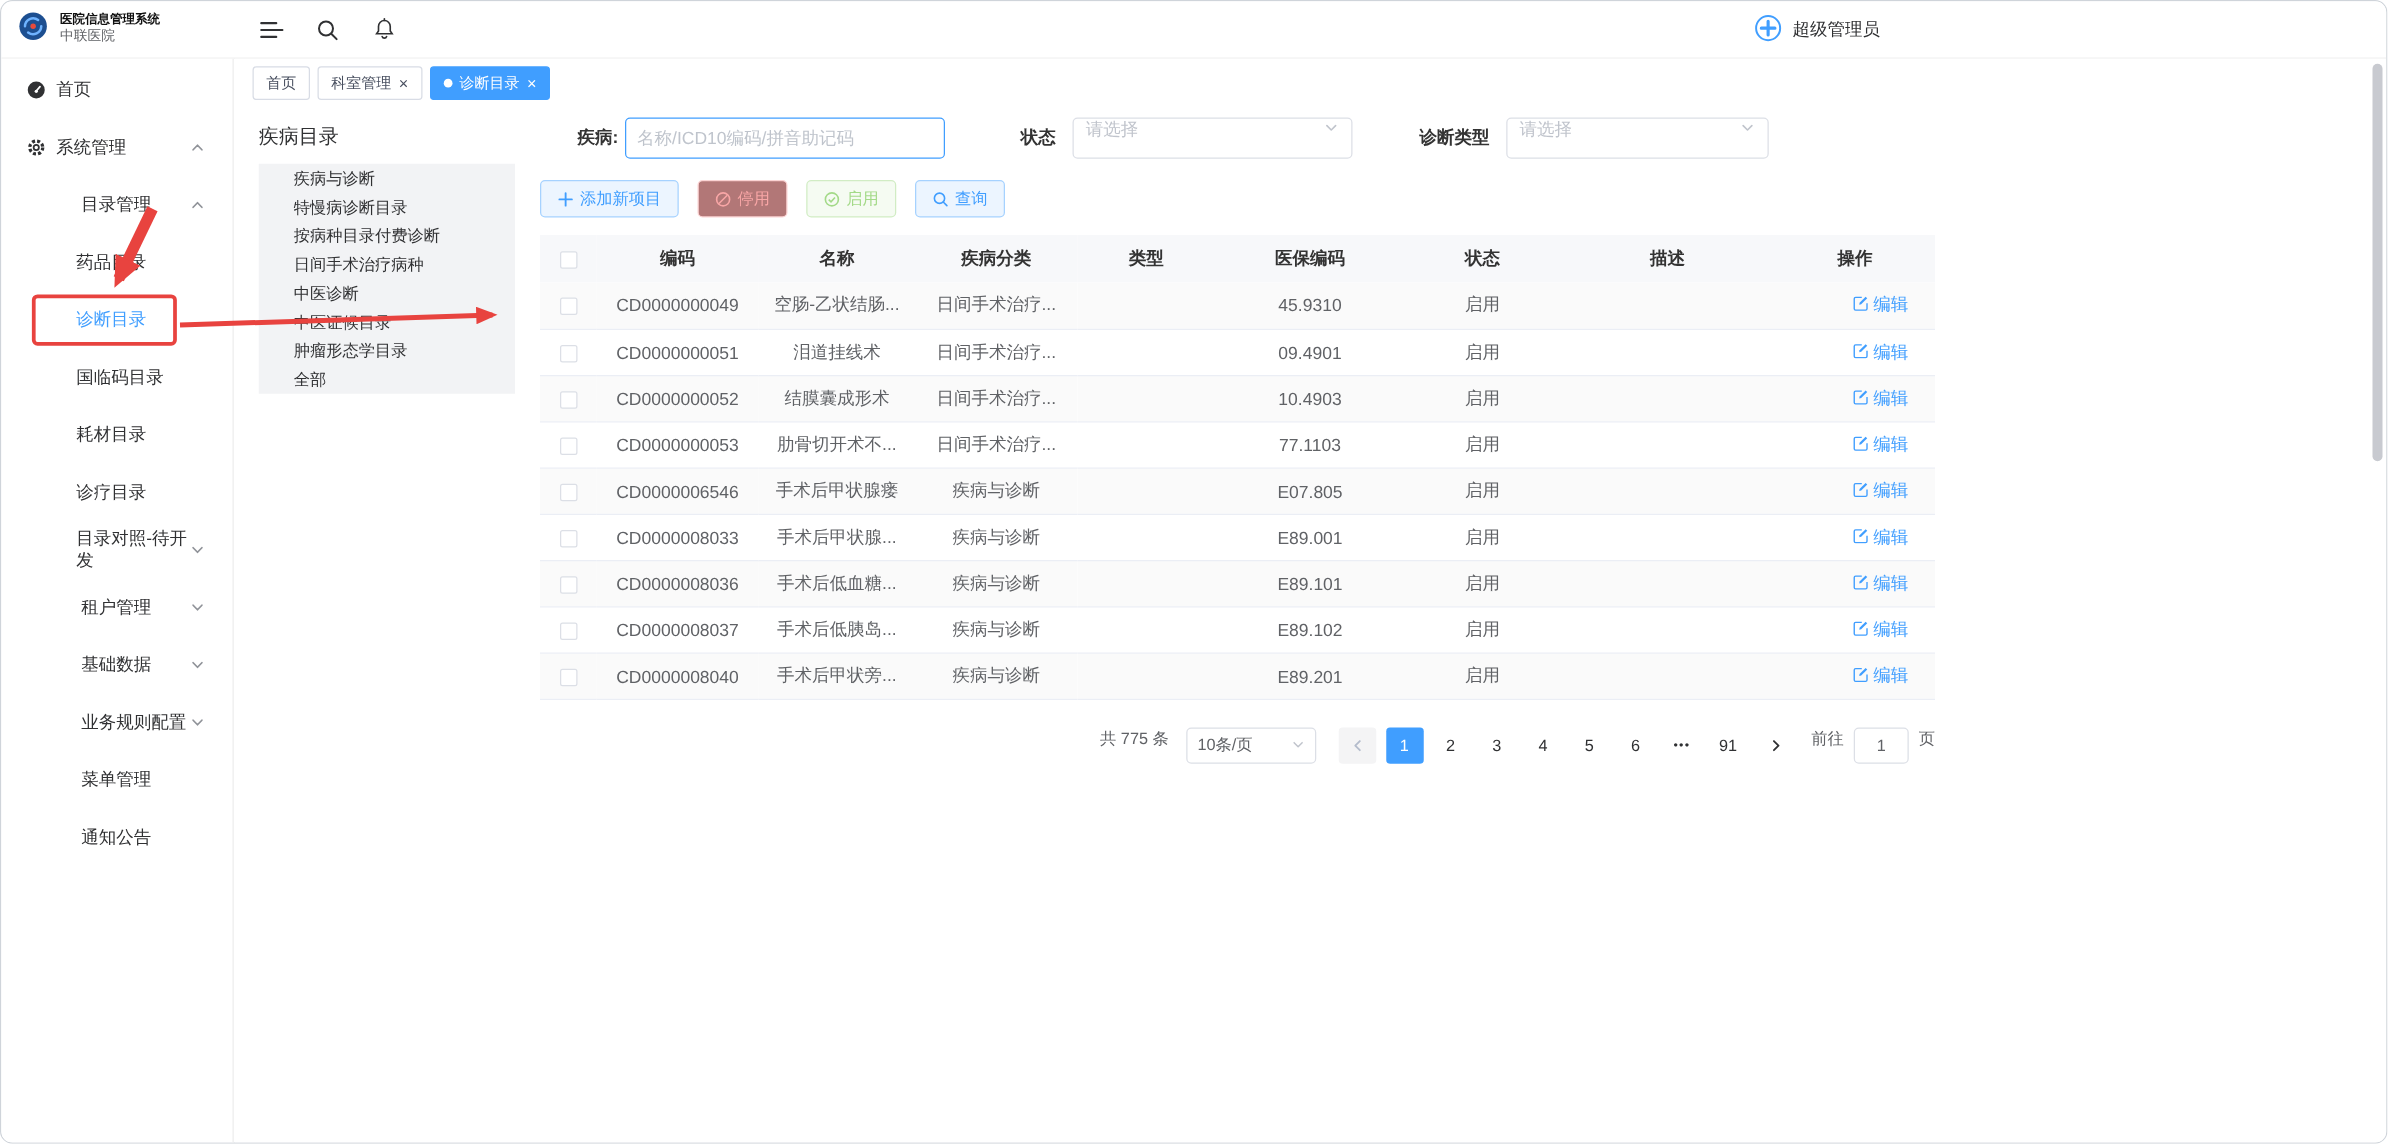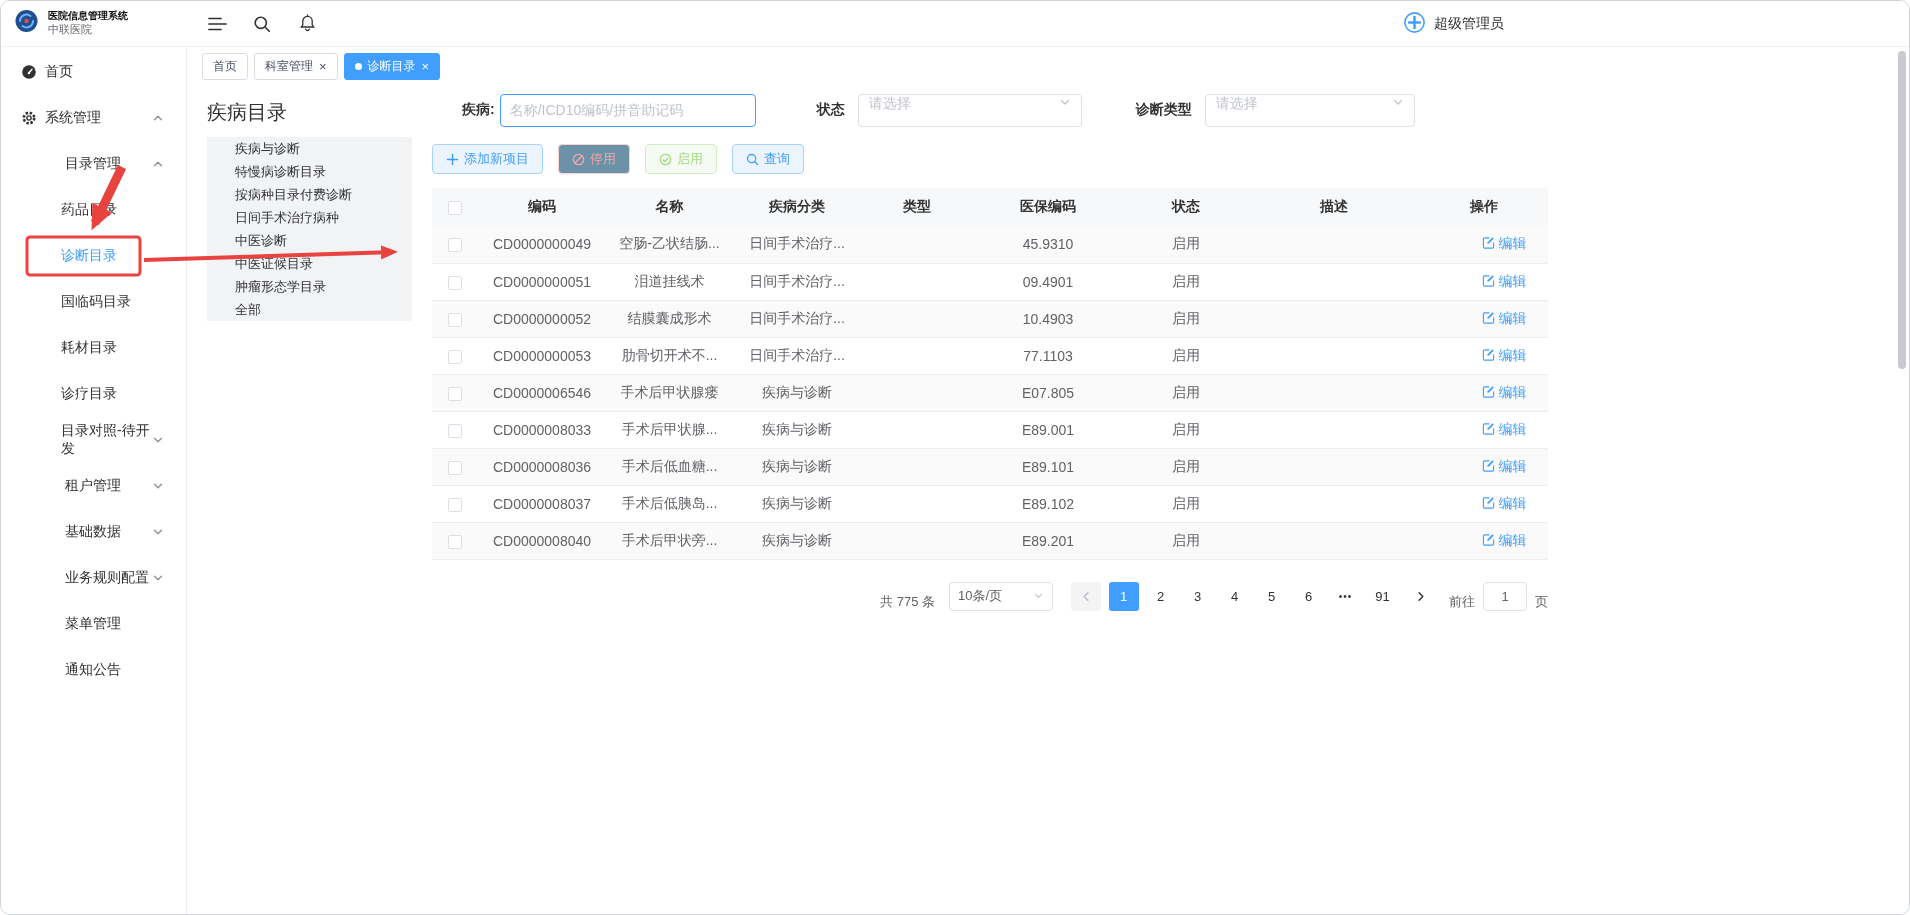--- a/index.html
+++ b/index.html
@@ -31,52 +31,52 @@
   .tabbar { height:38px; display:flex; align-items:center; padding-left:14px; gap:6px; }
   .tab { height:27px; padding:0 10px; border:1px solid #d8dce5; border-radius:3px; font-size:12px; color:#495060; display:inline-flex; align-items:center; gap:6px; background:#fff; cursor:pointer; }
   .tab.active { background:#409EFF; border-color:#409EFF; color:#fff; }
   .tab-dot { width:7px; height:7px; border-radius:50%; background:#fff; display:inline-block; }
   .tab-close { font-size:13px; line-height:1; cursor:pointer; }
 
   .content-row { display:flex; padding:8px 0 0 19px; }
 
   
   .cat-panel { width:205px; flex:none; }
-  .cat-title { font-size:20px; color:#303133; padding:6px 0 11px 0; }
+  .cat-title { font-size:16px; color:#303133; padding:6px 0 11px 0; }
   .cat-list { background:#f2f3f5; }
   .cat-item { height:23px; line-height:23px; padding-left:28px; font-size:13px; color:#303133; cursor:pointer; white-space:nowrap; }
 
   
   .main-panel { margin-left:20px; width:1116px; flex:none; }
   .filter-row { display:flex; align-items:center; padding-left:30px; height:34px; }
   .flabel { font-size:14px; font-weight:bold; color:#333; white-space:nowrap; }
   .f-input { width:256px; height:33px; border:1.5px solid #409EFF; border-radius:4px; margin-left:5px; padding:0 9px; font-size:14px; color:#606266; outline:none; font-family:inherit; }
   .f-input::placeholder { color:#bfc4cc; }
   .gap1 { margin-left:61px; }
   .gap2 { margin-left:54px; }
   .f-select { width:224px; height:33px; border:1px solid #dcdfe6; border-radius:4px; margin-left:13px; display:flex; align-items:flex-start; justify-content:space-between; padding:0 10px; font-size:14px; color:#c0c4cc; background:#fff; cursor:pointer; }
   .f-select.narrow { width:210px; }
 
   .btn-row { margin-top:17px; display:flex; gap:15px; }
   .btn { height:30px; padding:0 13px; border-radius:4px; font-size:13px; display:inline-flex; align-items:center; gap:5px; border:1px solid transparent; cursor:pointer; background:none; font-family:inherit;justify-content:center; }
   .btn-add, .btn-query { color:#409EFF; background:#ecf5ff; border-color:#a6d2ff; }
-  .btn-stop { color:#f56c6c; background:#0c4a6e; border-color:#fab6b6; opacity:.6; cursor:not-allowed; }
+  .btn-stop { color:#f56c6c; background:#7f1d1d; border-color:#fab6b6; opacity:.6; cursor:not-allowed; }
   .btn-enable { color:#67c23a; background:#f0f9eb; border-color:#b3e19d; opacity:.6; cursor:not-allowed; }
   .bicon { display:inline-flex; align-items:center; }
 
   
   .data-table { margin-top:14px; width:1116px; border-collapse:collapse; table-layout:fixed; }
   .data-table thead th { background:#f7f8fa; font-weight:bold; color:#333; font-size:14px; height:38px; text-align:center; white-space:nowrap; }
   .data-table tbody td { height:37px; text-align:center; font-size:14px; color:#606266; border-bottom:1px solid #ebeef5; white-space:nowrap; overflow:hidden; }
   .data-table tbody tr:nth-child(odd) { background:#fafafa; }
   .cb { width:14px; height:14px; border:1px solid #dcdfe6; border-radius:2px; display:inline-block; background:#fff; vertical-align:middle; cursor:pointer; }
   .edit-link { color:#409EFF; display:inline-flex; align-items:center; gap:4px; cursor:pointer; font-size:14px;padding-left:40px; }
 
   
-  .pager-row { margin-top:22px; width:1116px; display:flex; align-items:flex-end; justify-content:flex-end; font-size:13px; color:#606266; }
+  .pager-row { margin-top:22px; width:1116px; display:flex; align-items:flex-start; justify-content:flex-end; font-size:13px; color:#606266; }
   .pg-total { margin-right:14px; }
   .pg-size { width:104px; height:29px; border:1px solid #dcdfe6; border-radius:4px; display:flex; align-items:center; justify-content:space-between; padding:0 8px; color:#606266; margin-right:18px; background:#fff; cursor:pointer; }
   .pg-btn { width:30px; height:29px; border:none; border-radius:3px; display:inline-flex; align-items:center; justify-content:center; cursor:pointer; background:transparent; }
   .pg-prev { background:#f4f4f5; color:#b4bccc; margin-right:4px; cursor:not-allowed; }
   .pg-next { color:#303133; margin-left:4px; }
   .pg-pages { display:flex; align-items:center; }
   .pg-num { min-width:30px; height:29px; line-height:29px; text-align:center; font-size:13px; color:#303133; border-radius:3px; margin:0 3.5px; cursor:pointer; }
   .pg-num.active { background:#409EFF; color:#fff; }
   .pg-num.more { color:#303133; letter-spacing:1px; font-size:10px; }
   .pg-goto { margin-left:14px; }

